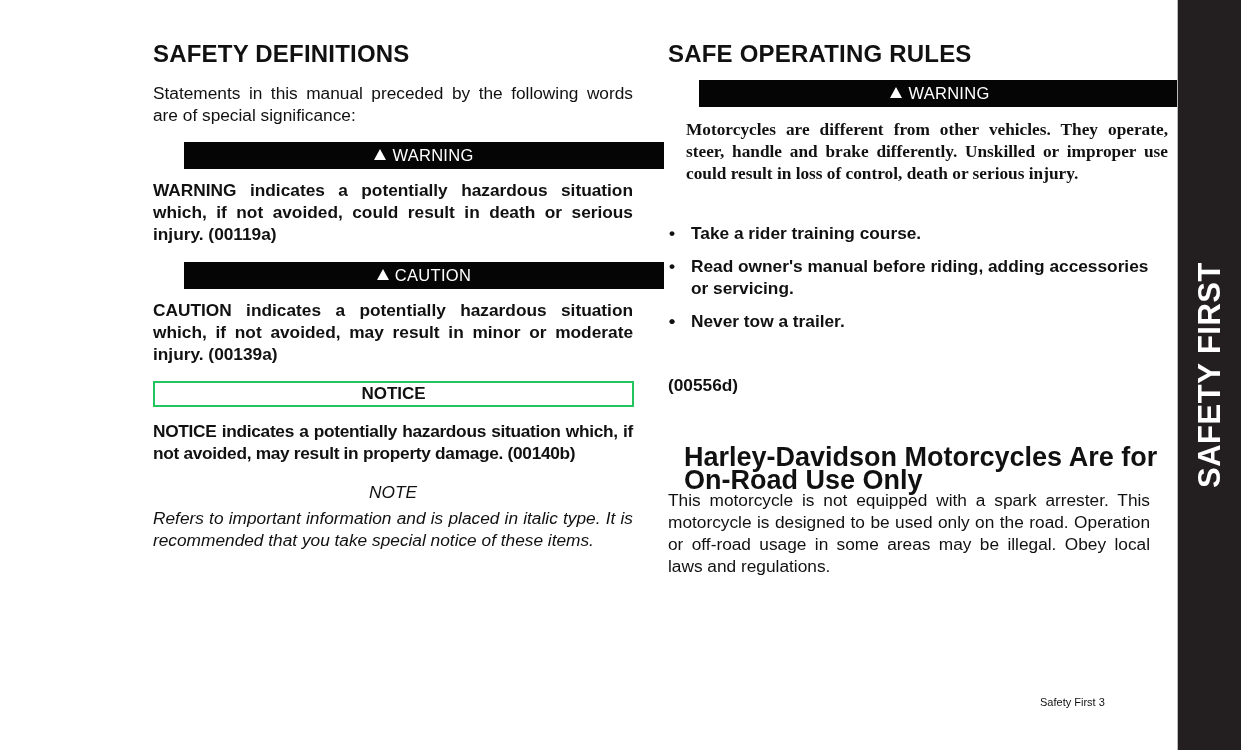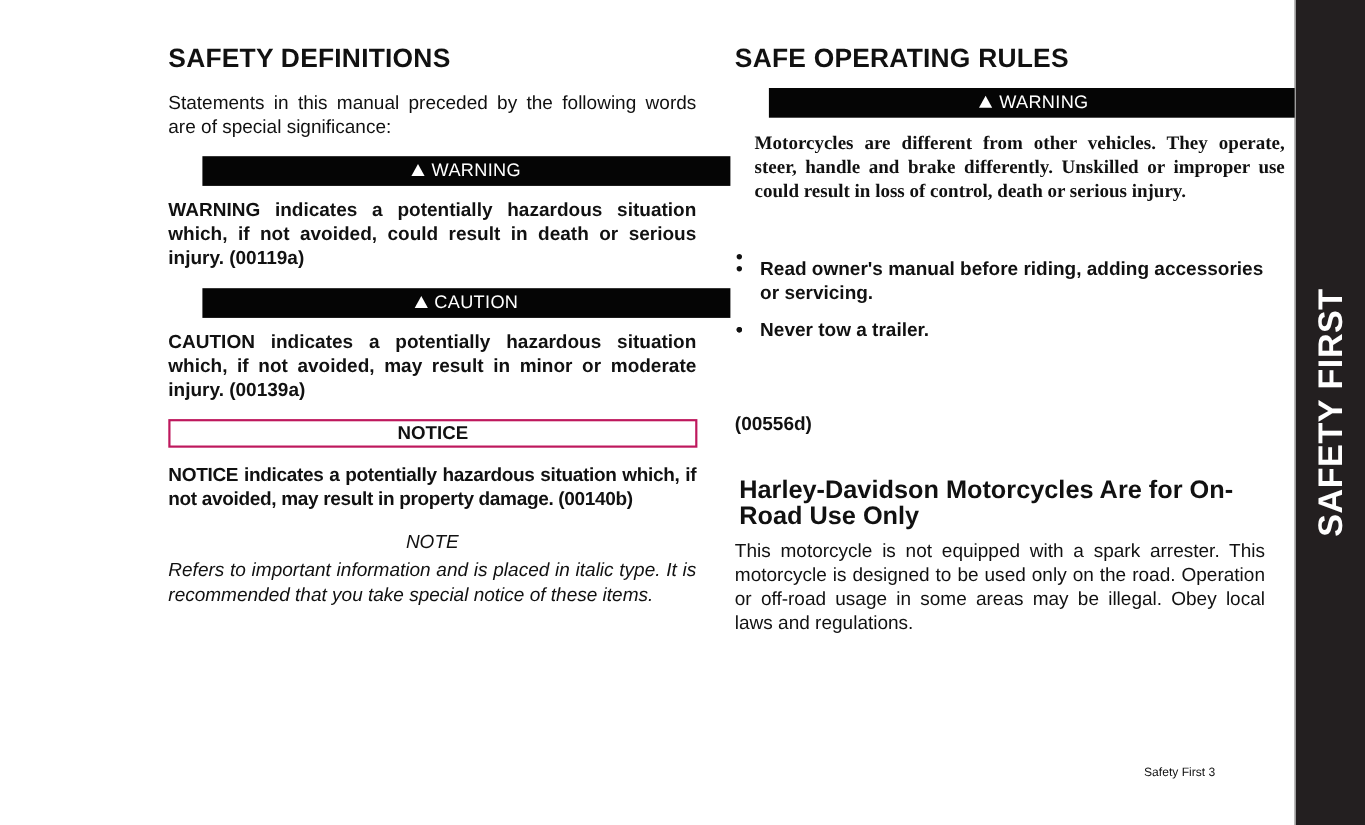--- a/index.html
+++ b/index.html
@@ -27,37 +27,37 @@
     position: absolute; height: 27px; background: #050505; color: #fff;
     display: flex; align-items: center; justify-content: center;
     font-size: 16.5px; letter-spacing: 0.3px; margin-left: 31px;
   }
   .bar .tri {
     display: inline-block; width: 0; height: 0; margin-right: 6px;
     border-left: 6px solid transparent; border-right: 6px solid transparent;
     border-bottom: 11px solid #fff; position: relative; top: -1px;
   }
   .notice-box {
-    position: absolute; height: 26px; border: 2px solid #be185d; box-sizing: border-box;
+    position: absolute; height: 26px; border: 2px solid #22c55e; box-sizing: border-box;
     display: flex; align-items: center; justify-content: center;
     font-weight: bold; font-size: 17px;
   }
   .note-title {
     position: absolute; font-style: italic; font-size: 17.3px; text-align: center;
   }
   ul.bullets { position: absolute; margin: 0; padding: 0; list-style: none; }
   ul.bullets li {
     position: relative; padding-left: 23px; font-weight: bold; font-size: 17.3px;
     line-height: 22px; margin-bottom: 11px;
   }
   ul.bullets li .dot {
     position: absolute; left: 1px; top: 0;
   }
   .h2 {
-    position: absolute; margin: 4px; font-weight: bold; font-size: 23px; line-height: 23px;
+    position: absolute; margin: 16px; font-weight: bold; font-size: 27px; line-height: 23px;
   }
   .footer {
     position: absolute; left: 1040px; top: 696px; font-size: 11px; white-space: nowrap;
   }
   .side-tab {
     position: absolute; left: 1177px; top: 0; width: 64px; height: 750px;
     background: #231f20; border-left: 1px solid #bbb; box-sizing: border-box;
   }
   .side-tab-label {
     position: absolute; left: 50%; top: 375px;
@@ -96,21 +96,21 @@
 <div class="col col-right">
   <h1 class="h1" style="top:40px;left:0;">SAFE OPERATING RULES</h1>
 
   <div class="bar" style="top:80px;left:0;width:482px;">
     <span class="tri"></span>
     <span>WARNING</span>
   </div>
   <p class="p bold" style="top:119px;left:18px;width:482px;font-family:Liberation Serif, serif;">Motorcycles are different from other vehicles. They operate, steer, handle and brake differently. Unskilled or improper use could result in loss of control, death or serious injury.</p>
 
   <ul class="bullets" style="top:222px;left:0;width:482px;">
-    <li><span class="dot">•</span></li>
+    <li><span class="dot">•</span><span>Take a rider training course.</span></li>
     <li><span class="dot">•</span><span>Read owner's manual before riding, adding accessories or servicing.</span></li>
     <li><span class="dot">•</span></li>
     <li><span class="dot">•</span><span>Never tow a trailer.</span></li>
   </ul>
   <p class="p bold" style="top:374px;left:0;">(00556d)</p>
 
   <h2 class="h2" style="top:430px;left:0;width:482px;">Harley-Davidson Motorcycles Are for On-Road Use Only</h2>
   <p class="p" style="top:489px;left:0;width:482px;">This motorcycle is not equipped with a spark arrester. This motorcycle is designed to be used only on the road. Operation or off-road usage in some areas may be illegal. Obey local laws and regulations.</p>
 </div>
 

